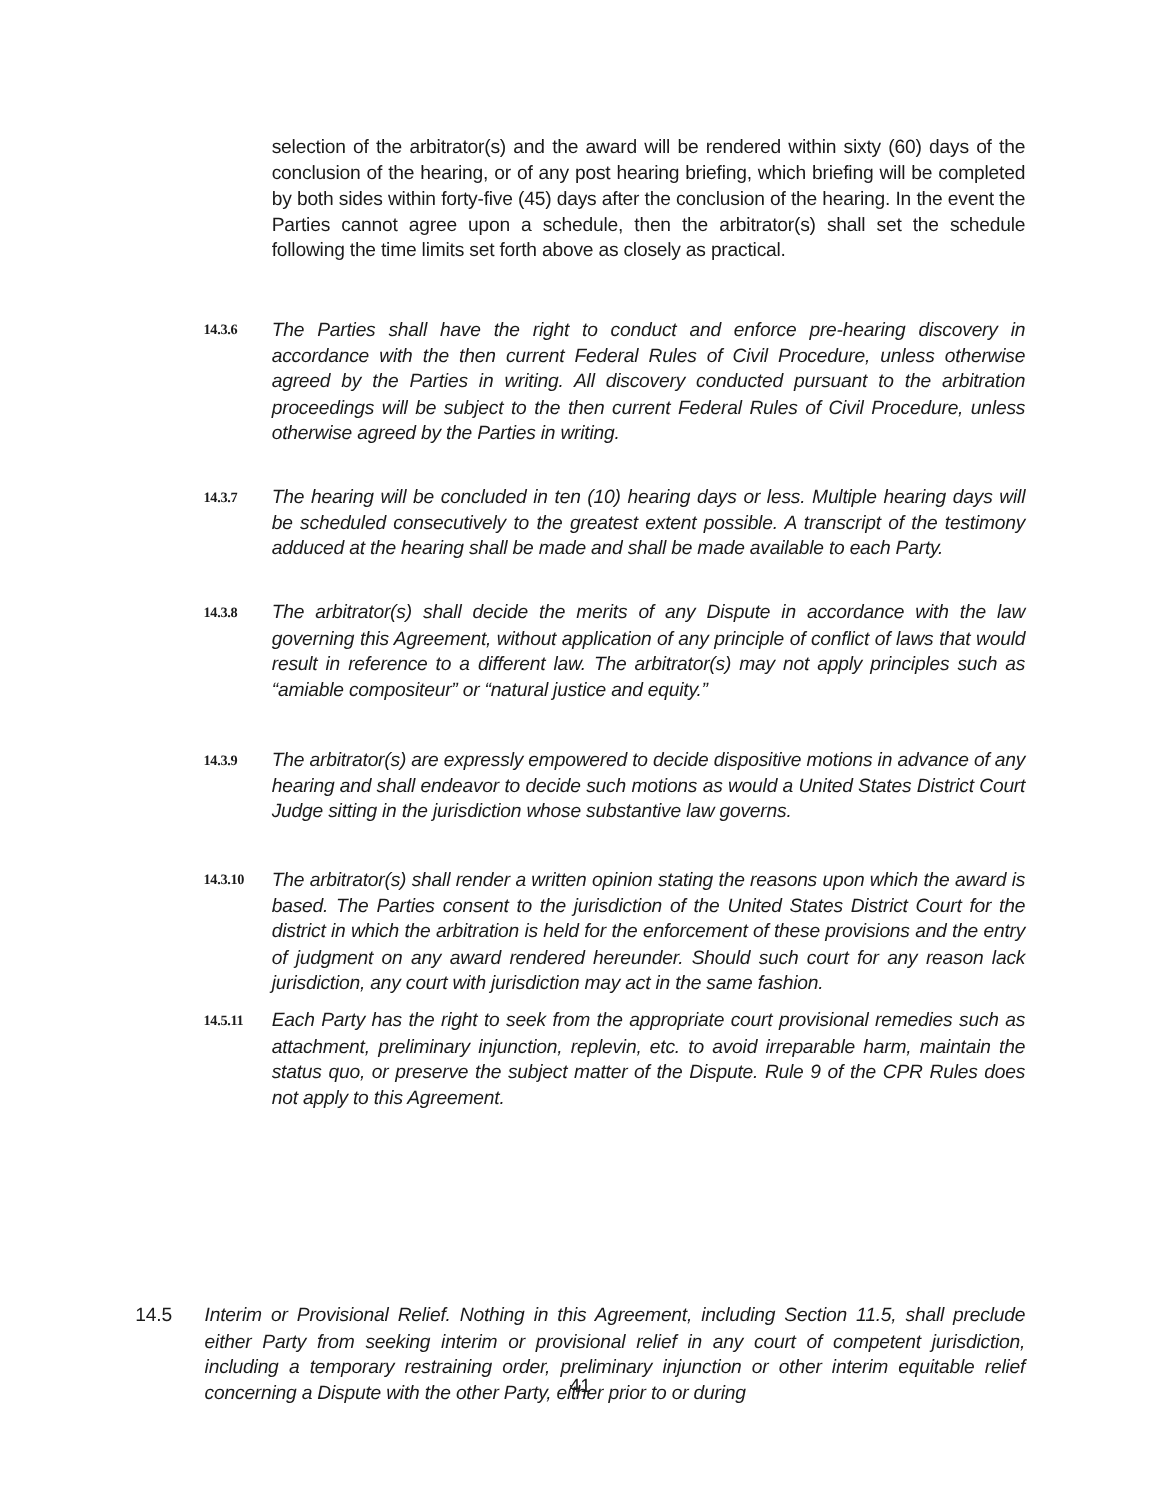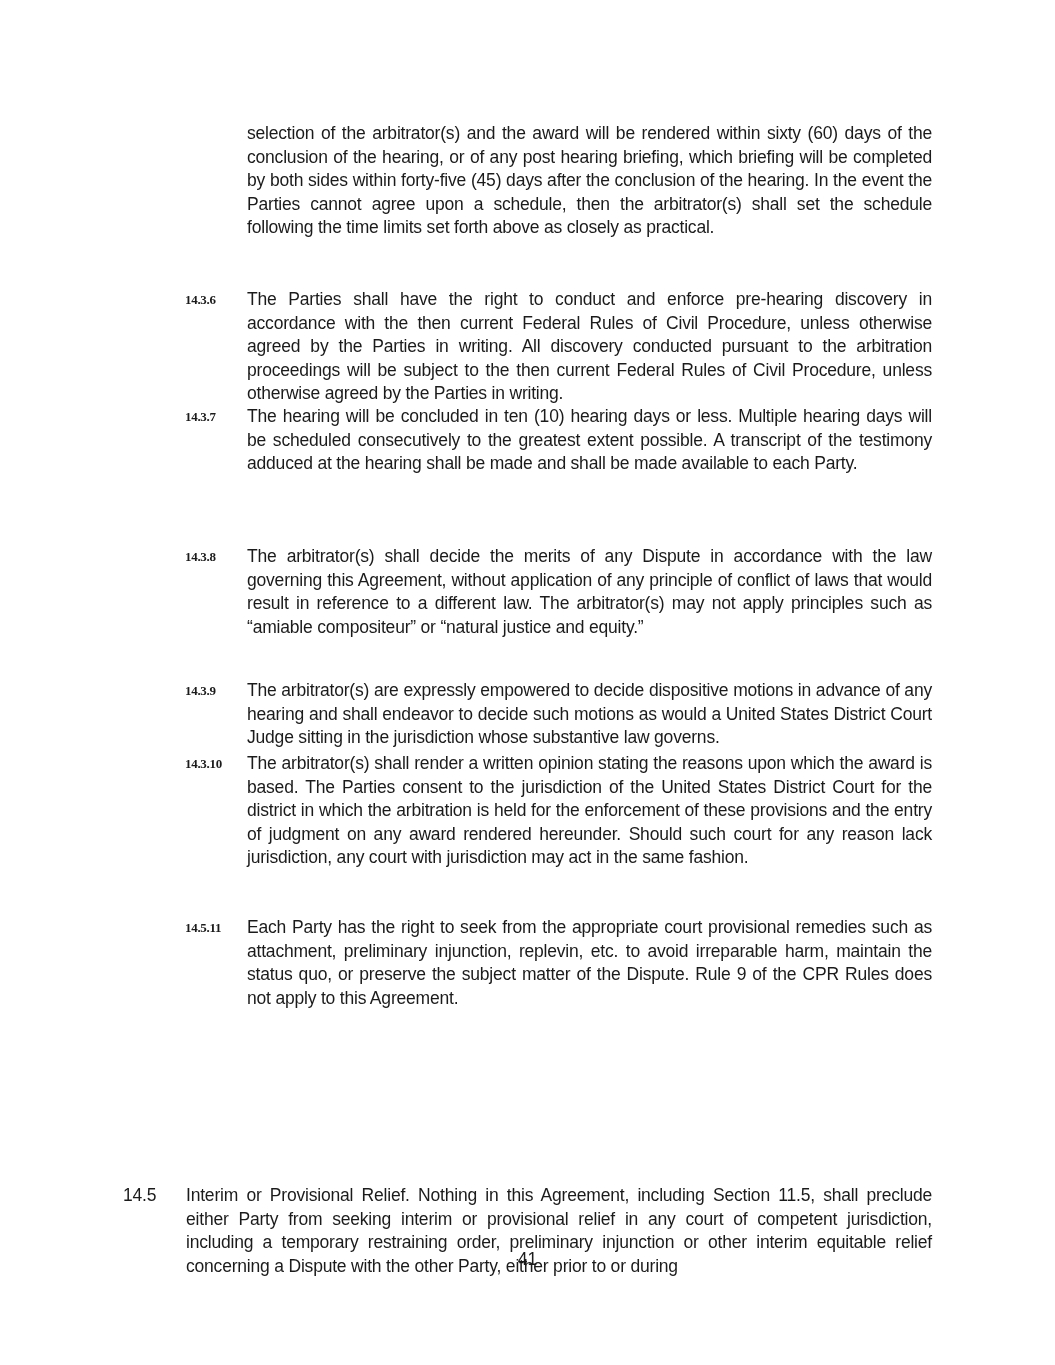--- a/index.html
+++ b/index.html
@@ -31,20 +31,21 @@
   }
   .clause {
     position: absolute;
     left: 247px;
     width: 685px;
   }
   .clause .body,
   .section .body {
     margin: 0;
     text-align: justify;
+    font-style: italic;
   }
   .clause .num {
     position: absolute;
     left: -62px;
     top: 0;
     white-space: nowrap;
     font-family: "Liberation Serif", serif;
     font-weight: bold;
     font-size: 13px;
     letter-spacing: -0.3px;
@@ -74,36 +75,36 @@
 
 <div class="page">
 
   <p class="para intro">selection of the arbitrator(s) and the award will be rendered within sixty (60) days of the conclusion of the hearing, or of any post hearing briefing, which briefing will be completed by both sides within forty-five (45) days after the conclusion of the hearing.  In the event the Parties cannot agree upon a schedule, then the arbitrator(s) shall set the schedule following the time limits set forth above as closely as practical.</p>
 
   <div class="clause" style="top:288px">
     <span class="num">14.3.6</span>
     <p class="body">The Parties shall have the right to conduct and enforce pre-hearing discovery in accordance with the then current Federal Rules of Civil Procedure, unless otherwise agreed by the Parties in writing.  All discovery conducted pursuant to the arbitration proceedings will be subject to the then current Federal Rules of Civil Procedure, unless otherwise agreed by the Parties in writing.</p>
   </div>
 
-  <div class="clause" style="top:405px">
+  <div class="clause" style="top:440px">
     <span class="num">14.3.7</span>
     <p class="body">The hearing will be concluded in ten (10) hearing days or less.  Multiple hearing days will be scheduled consecutively to the greatest extent possible.  A transcript of the testimony adduced at the hearing shall be made and shall be made available to each Party.</p>
   </div>
 
   <div class="clause" style="top:545px">
     <span class="num">14.3.8</span>
     <p class="body">The arbitrator(s) shall decide the merits of any Dispute in accordance with the law governing this Agreement, without application of any principle of conflict of laws that would result in reference to a different law.  The arbitrator(s) may not apply principles such as “amiable compositeur” or “natural justice and equity.”</p>
   </div>
 
   <div class="clause" style="top:679px">
     <span class="num">14.3.9</span>
     <p class="body">The arbitrator(s) are expressly empowered to decide dispositive motions in advance of any hearing and shall endeavor to decide such motions as would a United States District Court Judge sitting in the jurisdiction whose substantive law governs.</p>
   </div>
 
-  <div class="clause" style="top:752px">
+  <div class="clause" style="top:788px">
     <span class="num">14.3.10</span>
     <p class="body">The arbitrator(s) shall render a written opinion stating the reasons upon which the award is based.  The Parties consent to the jurisdiction of the United States District Court for the district in which the arbitration is held for the enforcement of these provisions and the entry of judgment on any award rendered hereunder.  Should such court for any reason lack jurisdiction, any court with jurisdiction may act in the same fashion.</p>
   </div>
 
   <div class="clause" style="top:916px">
     <span class="num">14.5.11</span>
     <p class="body">Each Party has the right to seek from the appropriate court provisional remedies such as attachment, preliminary injunction, replevin, etc.  to avoid irreparable harm, maintain the status quo, or preserve the subject matter of the Dispute.  Rule 9 of the CPR Rules does not apply to this Agreement.</p>
   </div>
 
 

